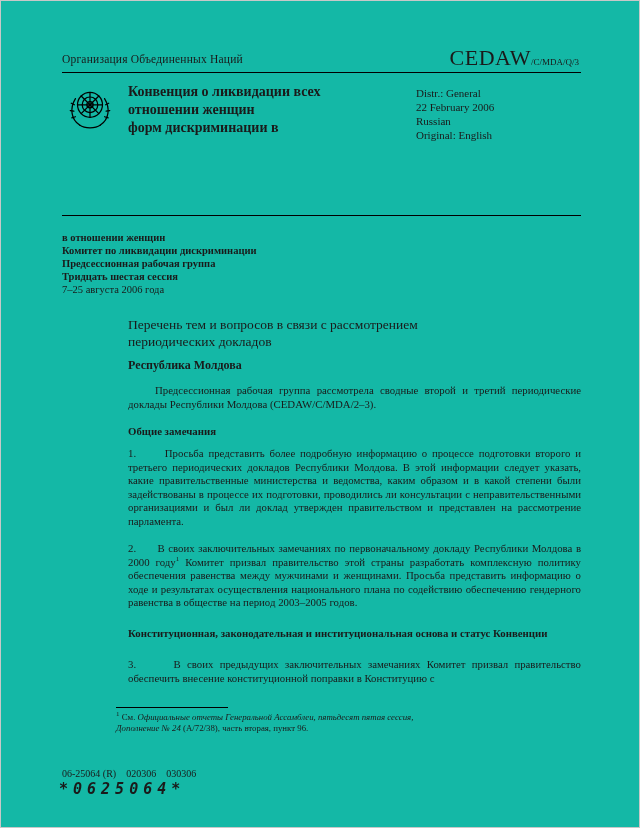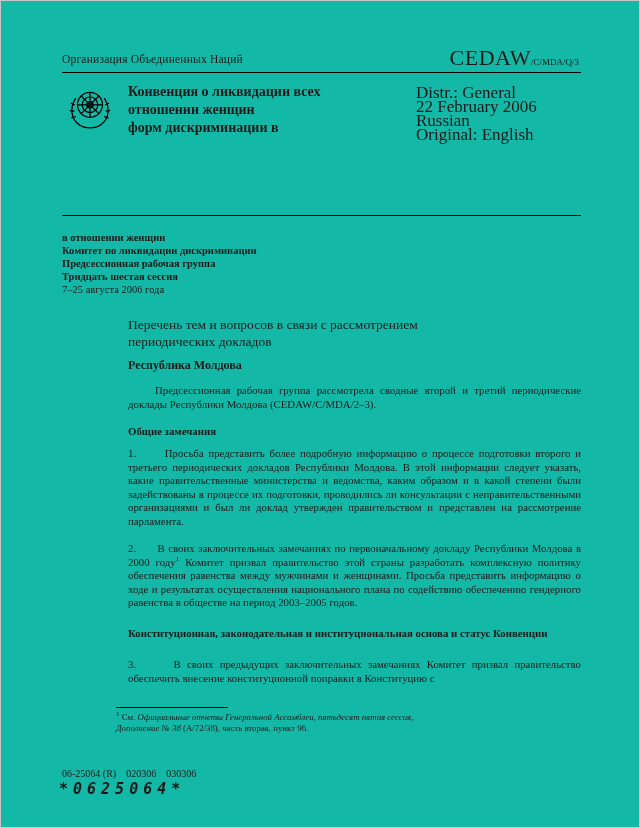--- a/index.html
+++ b/index.html
@@ -28,21 +28,21 @@
   .rule1 { top:71px; height:1px; }
   .rule2 { top:214px; height:1px; }
   .un-logo { position:absolute; left:63px; top:83px; width:52px; height:52px; }
   .un-logo svg { width:100%; height:100%; }
   .conv-title {
     position:absolute; left:127px; top:82px; width:265px;
     font-size:14px; font-weight:bold; line-height:18px;
   }
   .distr {
     position:absolute; left:415px; top:85px;
-    font-size:17px; line-height:14px;
+    font-size:11px; line-height:14px;
   }
   .committee {
     position:absolute; left:61px; top:230px; width:300px;
     font-size:10.5px; line-height:13px;
   }
   .committee .b { font-weight:bold; }
   .main-title {
     position:absolute; left:127px; top:315px; width:460px;
     font-size:13.5px; font-weight:normal; line-height:17px;
   }
@@ -149,19 +149,19 @@
   <div class="body-text para1">1.&nbsp;&nbsp;&nbsp;&nbsp;&nbsp;&nbsp;Просьба представить более подробную информацию о процессе подготовки второго и третьего периодических докладов Республики Молдова. В этой информации следует указать, какие правительственные министерства и ведомства, каким образом и в какой степени были задействованы в процессе их подготовки, проводились ли консультации с неправительственными организациями и был ли доклад утвержден правительством и представлен на рассмотрение парламента.</div>
 
   <div class="body-text para2"><span>2.&nbsp;&nbsp;&nbsp;&nbsp;&nbsp;&nbsp;В своих заключительных замечаниях по первоначальному докладу Республики Молдова в 2000 году</span><sup>1</sup><span> Комитет призвал правительство этой страны разработать комплексную политику обеспечения равенства между мужчинами и женщинами. Просьба представить информацию о ходе и результатах осуществления национального плана по содействию обеспечению гендерного равенства в обществе на период 2003–2005 годов.</span></div>
 
   <div class="sec-head sec2">Конституционная, законодательная и институциональная основа и статус Конвенции</div>
 
   <div class="body-text para3">3.&nbsp;&nbsp;&nbsp;&nbsp;&nbsp;&nbsp;В своих предыдущих заключительных замечаниях Комитет призвал правительство обеспечить внесение конституционной поправки в Конституцию с</div>
 
   <div class="fn-rule"></div>
 
-  <div class="footnote"><sup>1</sup><span> См. </span><span class="it">Официальные отчеты Генеральной Ассамблеи, пятьдесят пятая сессия, Дополнение № 38</span><span> (A/72/38), часть вторая, пункт 96.</span></div>
+  <div class="footnote"><sup>1</sup><span> См. </span><span class="it">Официальные отчеты Генеральной Ассамблеи, пятьдесят пятая сессия, Дополнение № 24</span><span> (A/72/38), часть вторая, пункт 96.</span></div>
 
   <div class="footer-num">06-25064 (R)    020306    030306</div>
 
   <div class="barcode">*0625064*</div>
 
 </div>
 
 </body></html>

